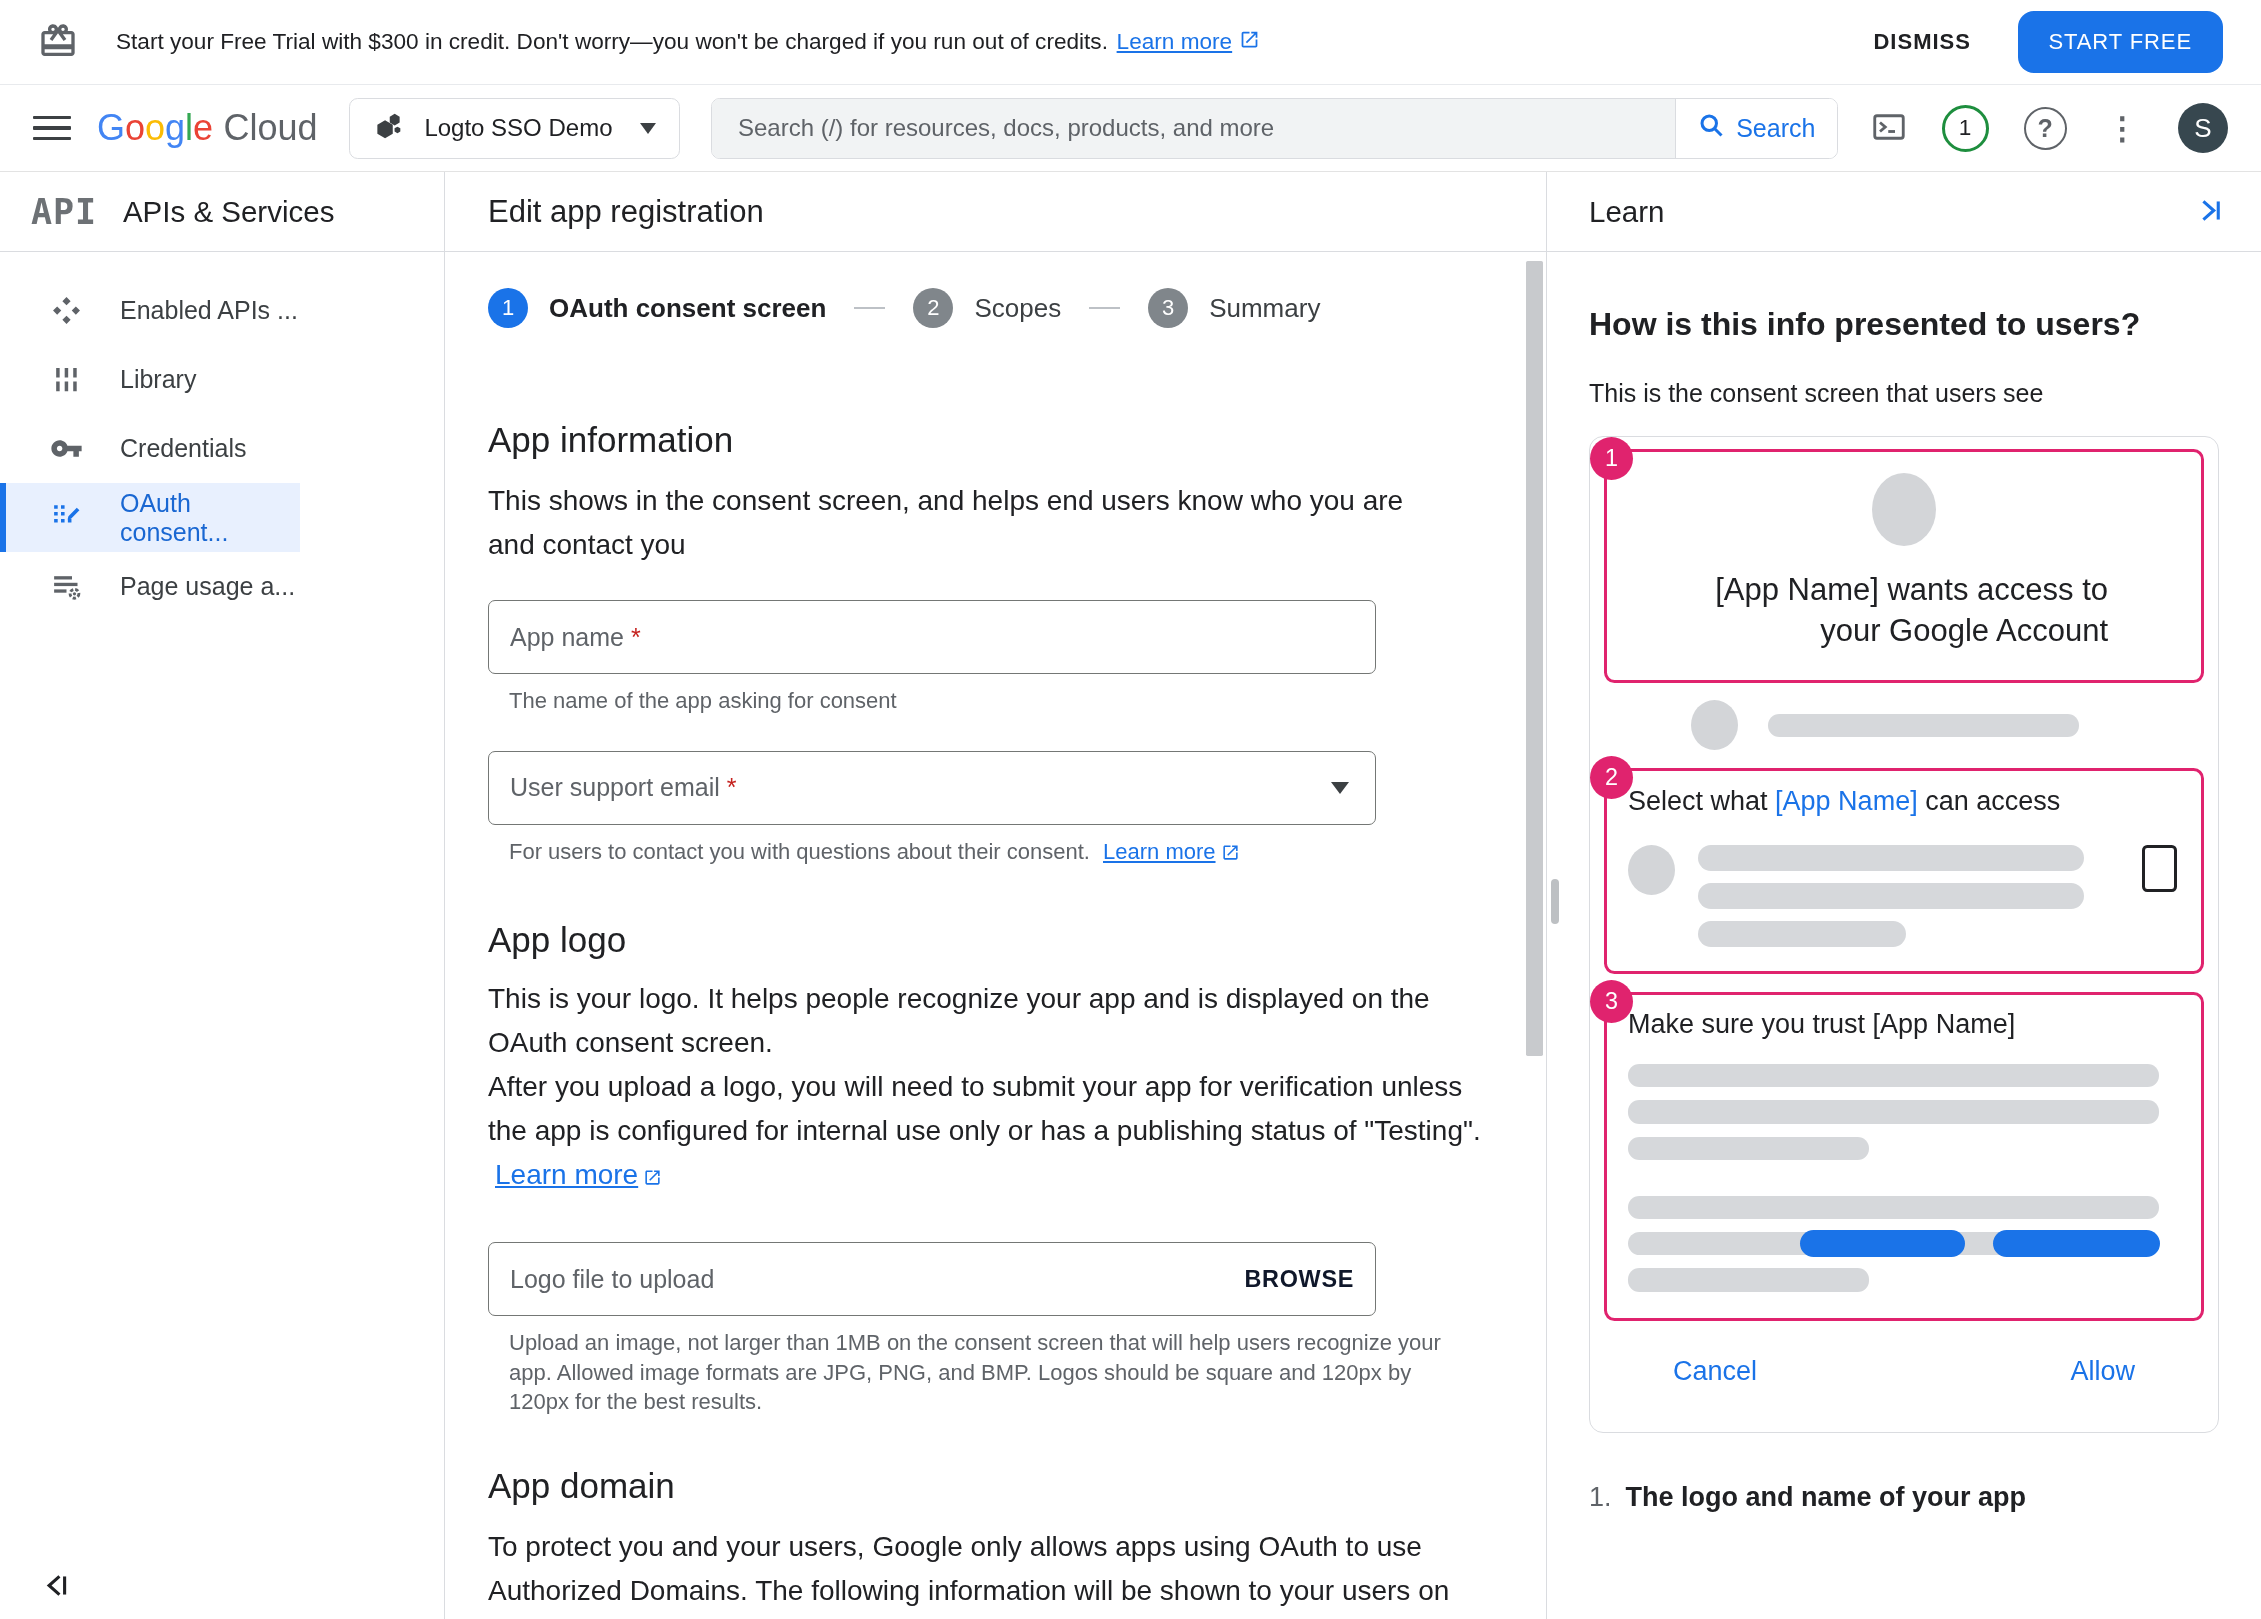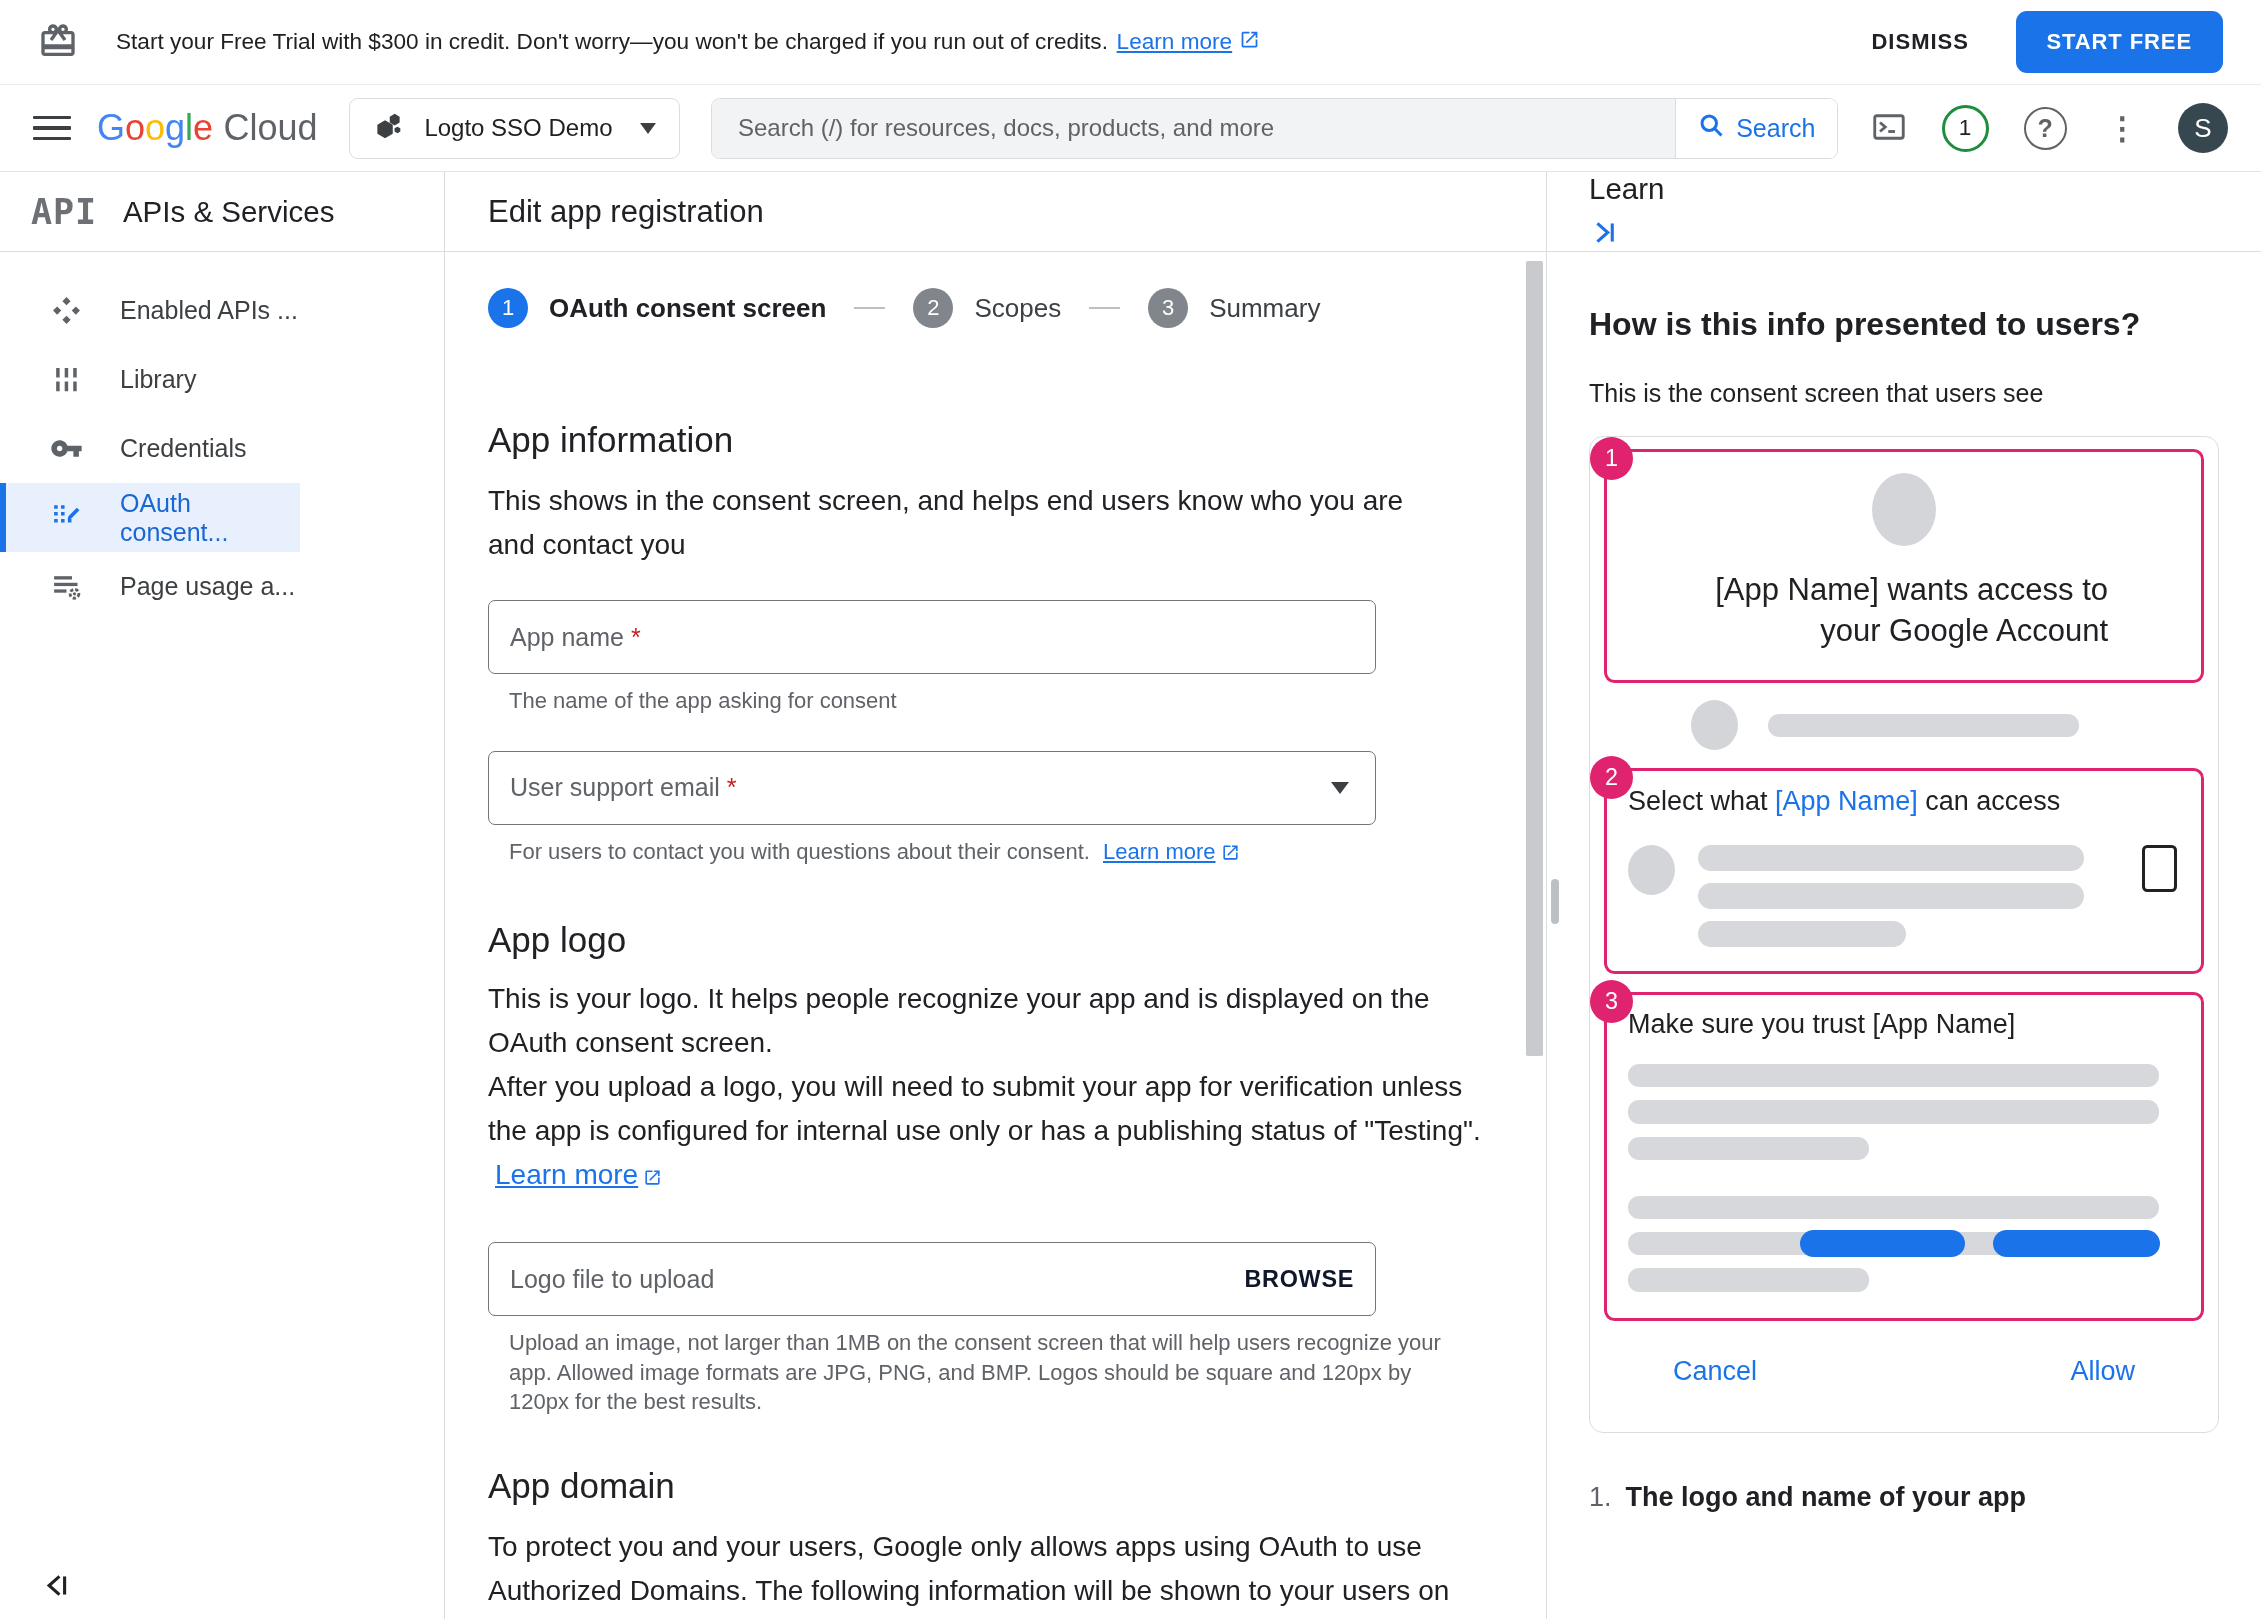--- a/index.html
+++ b/index.html
@@ -8,22 +8,22 @@
   button { font-family:inherit; border:none; background:none; cursor:pointer; }
 
   
   .banner { height:85px; display:flex; align-items:center; padding:0 38px;
     border-bottom:1.7px solid #e8eaed; }
   .banner-msg { display:flex; align-items:center; margin-left:38px; font-size:22.6px; color:#202124; }
   .banner-link { color:#1a73e8; text-decoration:underline; margin-left:8.7px; cursor:pointer; }
   .launch { margin-left:7px; flex:0 0 auto; }
   .banner-actions { margin-left:auto; display:flex; align-items:center; gap:24px; }
   .dismiss-btn { font-size:22px; font-weight:700; letter-spacing:1px; color:#202124; padding:15.6px 22.6px; }
-  .startfree-btn { font-size:22px; font-weight:700; letter-spacing:0.9px; color:#fff;
-    background:#1a73e8; border-radius:11px; padding:18px 31px; }
+  .startfree-btn { font-size:22px; font-weight:400; letter-spacing:0.9px; color:#fff;
+    background:#1a73e8; border-radius:16px; padding:18px 31px; }
 
   
   .appbar { height:87px; display:flex; align-items:center; padding:0 33px;
     border-bottom:1.7px solid #e3e3e3; gap:26px; }
   .hamburger { width:38px; display:flex; flex-direction:column; gap:7px; cursor:pointer; padding:3.5px 0; }
   .hamburger span { display:block; height:3.5px; background:#3c4043; border-radius:0.9px; }
   .gc-logo { font-size:36px; display:flex; align-items:baseline; letter-spacing:0px; cursor:pointer; white-space:nowrap; }
   .gc-logo .cloud { color:#5f6368; margin-left:10.4px; }
   .c-blue{color:#4285f4} .c-red{color:#ea4335} .c-yellow{color:#fbbc05} .c-green{color:#34a853}
   .proj-sel { height:61px; border:1.7px solid #dadce0; border-radius:8.7px; display:flex;
@@ -93,22 +93,22 @@
     align-items:center; padding:0 21px; font-size:25px; color:#5f6368; position:relative;
     background:#fff; cursor:text; }
   .req { color:#c5221f; margin-left:7px; }
   .helper { font-size:22px; line-height:29.5px; color:#5f6368; margin:12px 0 0 21px; width:938px; }
   .sel-caret { position:absolute; right:26px; width:0; height:0; border-left:9.6px solid transparent;
     border-right:9.6px solid transparent; border-top:12px solid #3c4043; }
   .browse { margin-left:auto; color:#0f172a; font-size:23.4px; font-weight:700; letter-spacing:0.7px; }
 
   
   .learn { width:715px; border-left:1.7px solid #dadce0; position:relative; }
-  .learn-head { height:80px; border-bottom:1.7px solid #dadce0; display:flex; 
-    justify-content:space-between; padding:0 35px 0 42px;flex-direction:column; }
+  .learn-head { height:80px; border-bottom:1.7px solid #dadce0; display:flex; align-items:center;
+    justify-content:space-between; padding:0 35px 0 42px; }
   .learn-title { font-size:29.5px; color:#202124; }
   .learn-body { position:relative; height:1368px; overflow:hidden; padding:0 42px; }
   .learn-thumb { position:absolute; left:4.3px; top:627px; width:7.8px; height:45px;
     background:#bdc0c3; border-radius:4.3px; }
   .learn-q { font-size:32px; font-weight:700; margin-top:54px; color:#202124; }
   .learn-sub { font-size:25px; margin-top:36px; color:#202124; }
 
   .card { margin-top:28px; width:630px; border:1.7px solid #dadce0; border-radius:14px; position:relative; }
   .card-head { height:122px; display:flex; align-items:center; gap:31px; padding:0 29.5px;
     border-bottom:1.7px solid #e8eaed; }

